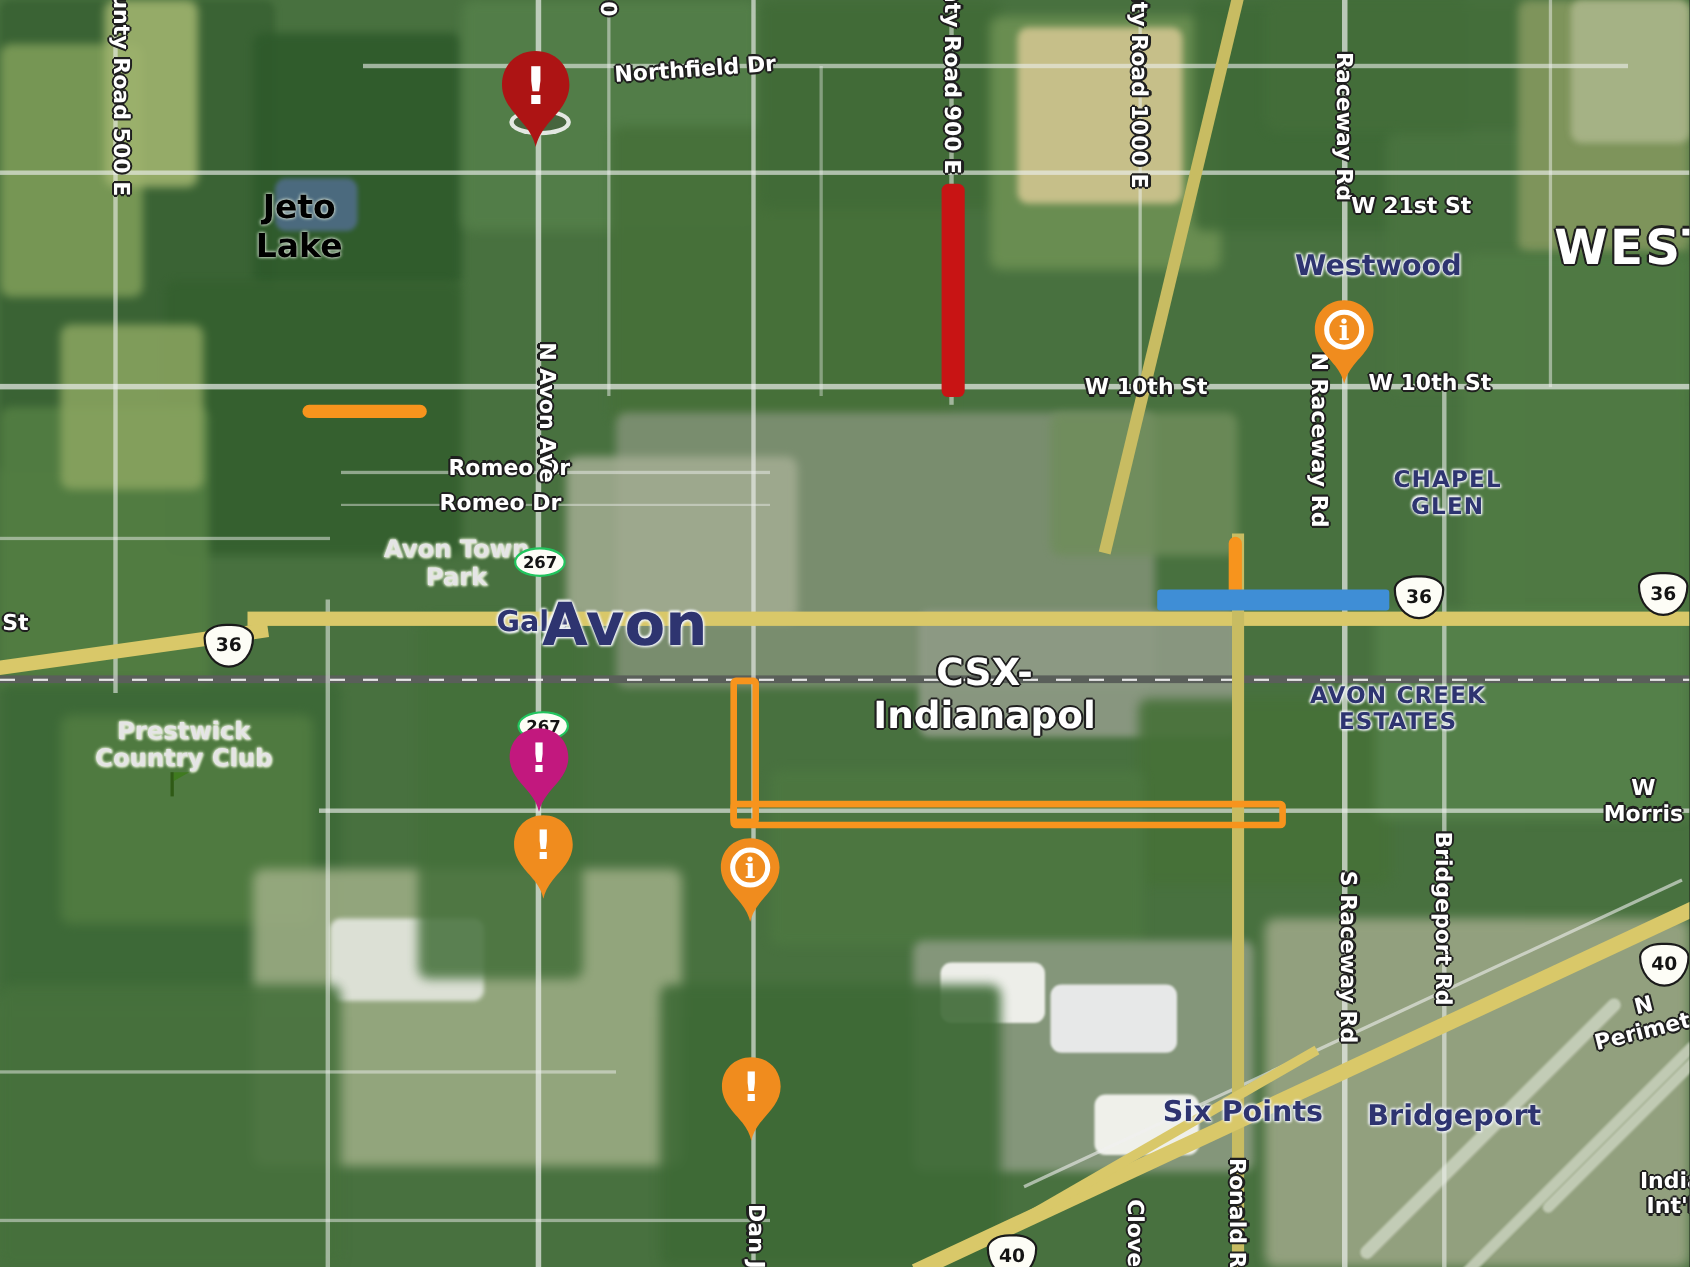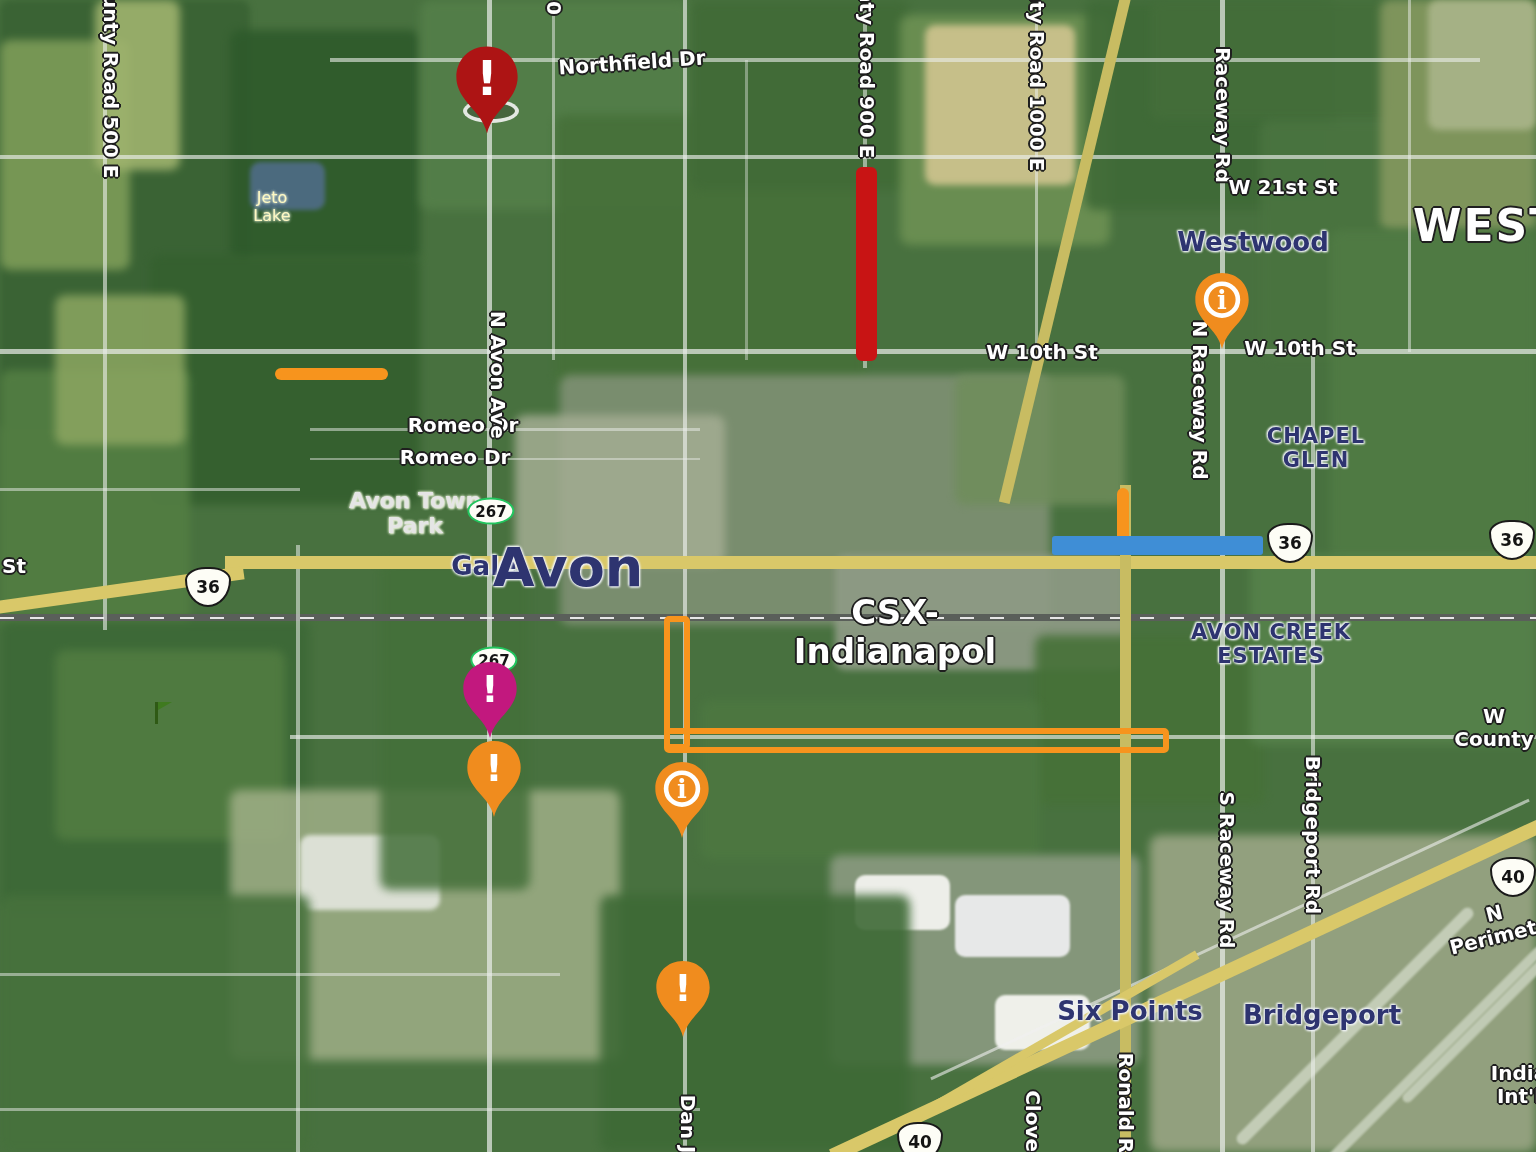--- a/index.html
+++ b/index.html
@@ -12,21 +12,21 @@
     background:repeating-linear-gradient(90deg,#e6e6e6 0 14px,#5a5f5a 14px 30px);}
   .lbl{position:absolute;transform:translate(-50%,-50%);white-space:pre-line;
     text-align:center;font-weight:bold;line-height:1.15;pointer-events:none;}
   .lbl.v{transform:translate(-50%,-50%) rotate(90deg);white-space:nowrap;}
   .white{color:#fff;font-size:20px;
     text-shadow:-2px 0 #1f1f1f,2px 0 #1f1f1f,0 -2px #1f1f1f,0 2px #1f1f1f,
       -1px -1px #1f1f1f,1px 1px #1f1f1f,1px -1px #1f1f1f,-1px 1px #1f1f1f;}
   .navy{color:#2e3470;font-size:26px;
     text-shadow:0 0 3px #edf1f5,0 0 3px #edf1f5,1px 1px 2px #f4f6f8,-1px -1px 2px #f4f6f8;}
   .navy.sm{font-size:21px;letter-spacing:1px;}
-  .blue{color:#fef9c3;font-size:16px;font-weight:normal;
+  .blue{color:#000000;font-size:30px;font-weight:bold;
     text-shadow:0 0 3px #d7e3d4,0 0 3px #d7e3d4;}
   .green{color:#e5e5e5;font-size:22px;
     text-shadow:0 0 3px #dce8cc,0 0 3px #dce8cc,1px 1px 2px #e8f0da;}
   .big-city{font-size:44px;letter-spacing:2px;}
   .avon-big{font-size:54px;}
   .closure{position:absolute;}
   .bar{border-radius:6px;}
   .outline{background:transparent;border:6px solid var(--closure_orange);border-radius:5px;}
   .pin{position:absolute;overflow:visible;}
   .pin-glyph{fill:#fff;font-weight:bold;text-anchor:middle;
@@ -145,25 +145,27 @@
   <div class="lbl green" style="left:415px;top:513px;">Avon Town
 Park</div>
   <div class="lbl navy" style="left:470px;top:567px;margin-left:14px;">Gale</div>
   <div class="lbl white" style="left:895px;top:632px;font-size:34px;">CSX-
 Indianapol</div>
   <div class="lbl navy avon-big" style="left:568px;top:568px;">Avon</div>
   <div class="lbl navy sm" style="left:1316px;top:448px;">CHAPEL
 GLEN</div>
   <div class="lbl navy sm" style="left:1271px;top:644px;">AVON CREEK
 ESTATES</div>
+  <div class="lbl green" style="left:167px;top:678px;">Prestwick
+Country Club</div>
   <div class="flag-icon" style="left:155px;top:702px;">
       <span class="pole"></span>
       <span class="cloth"></span>
     </div>
-  <div class="lbl white" style="left:1494px;top:728px;">W County</div>
+  <div class="lbl white" style="left:1494px;top:728px;">W Morris</div>
   <div class="lbl white v" style="left:1226px;top:870px;">S Raceway Rd</div>
   <div class="lbl white v" style="left:1312px;top:835px;">Bridgeport Rd</div>
   <div class="lbl white" style="left:1497px;top:925px;transform:translate(-50%,-50%) rotate(-14deg);">N Perimete</div>
   <div class="lbl navy" style="left:1322px;top:1016px;">Bridgeport</div>
   <div class="lbl navy" style="left:1130px;top:1012px;">Six Points</div>
   <div class="lbl white v" style="left:1125px;top:1103px;">Ronald R</div>
   <div class="lbl white v" style="left:1032px;top:1126px;">Clover</div>
   <div class="lbl white v" style="left:687px;top:1124px;">Dan J</div>
   <div class="lbl white" style="left:1519px;top:1085px;">India
 Int'l</div>

